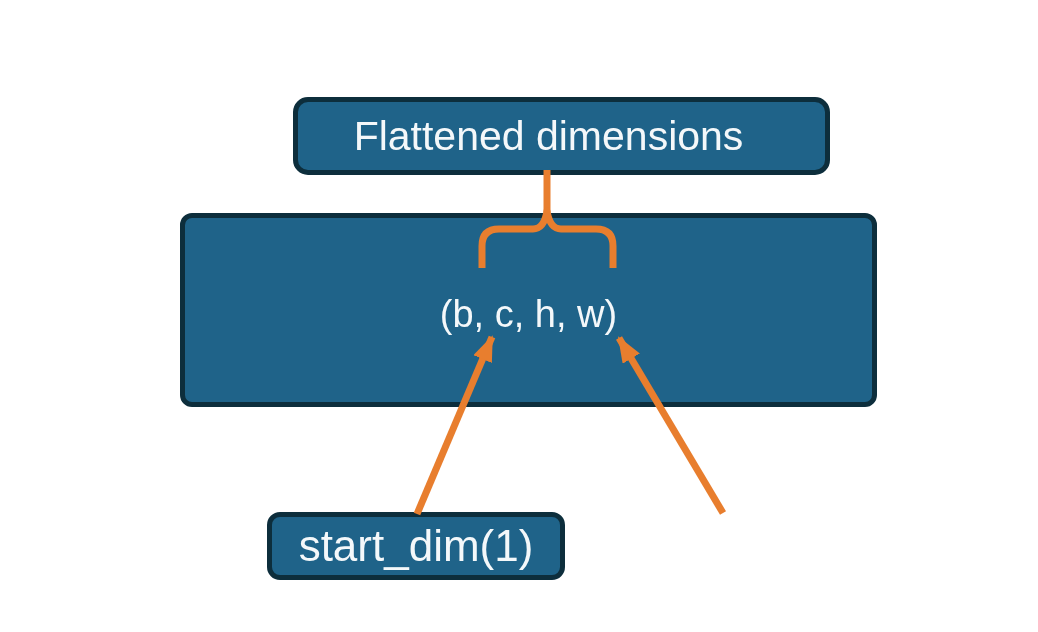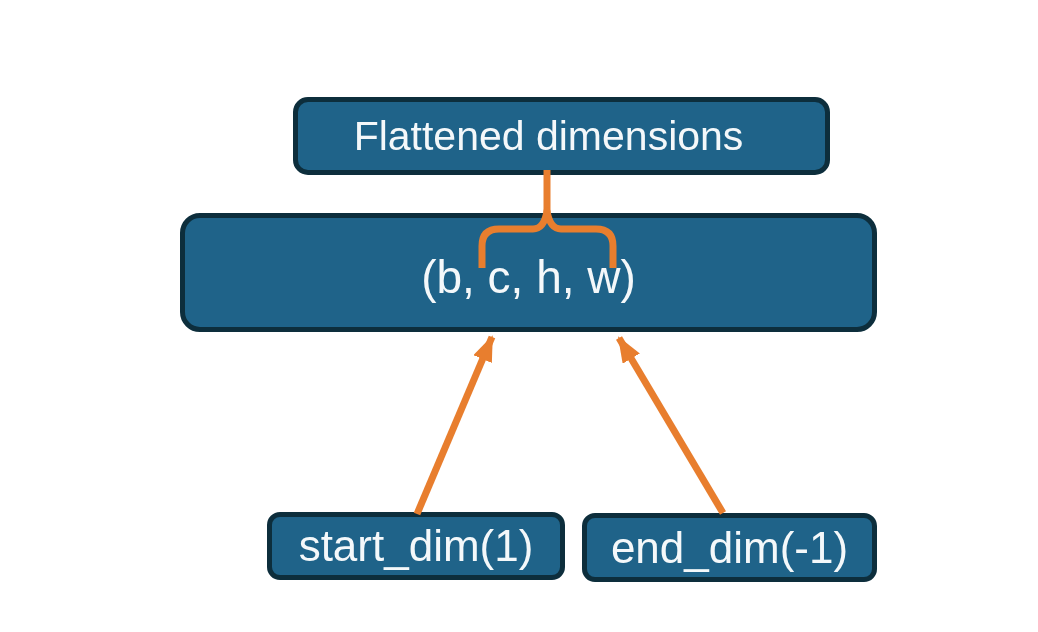--- a/index.html
+++ b/index.html
@@ -36,23 +36,23 @@
   }
   .node-flattened {
     left: 293px; top: 97px;
     width: 537px; height: 78px;
     border-radius: 15px;
     font-size: 41px;
     padding-right: 26px; 
   }
   .node-tensor {
     left: 180px; top: 213px;
-    width: 697px; height: 119px;
-    border-radius: 20px;
-    font-size: 46px;
+    width: 697px; height: 194px;
+    border-radius: 12px;
+    font-size: 38px;
     padding-top: 8px;
   }
   .node-small {
     border-radius: 13px;
     font-size: 44px;
   }
   .node-start {
     left: 267px; top: 512px;
     width: 298px; height: 68px;
   }
@@ -86,23 +86,20 @@
   </div>
 
   <div class="node node-tensor">
     <span>(b, c, h, w)</span>
   </div>
 
   <div class="node node-small node-start">
     <span>start_dim(1)</span>
   </div>
 
-  <div class="node node-small node-end">
-    <span>end_dim(-1)</span>
-  </div>
 
   <svg class="overlay" viewBox="0 0 1038 632">
     <defs>
       <marker id="ah" markerUnits="userSpaceOnUse" markerWidth="30" markerHeight="24" refX="24" refY="10" orient="auto">
         <path class="arrow-head" d="M0,0 L26,10 L0,20 Z"></path>
       </marker>
     </defs>
 
     <path class="stroke" d="M547,170 L547,212"></path>
 

